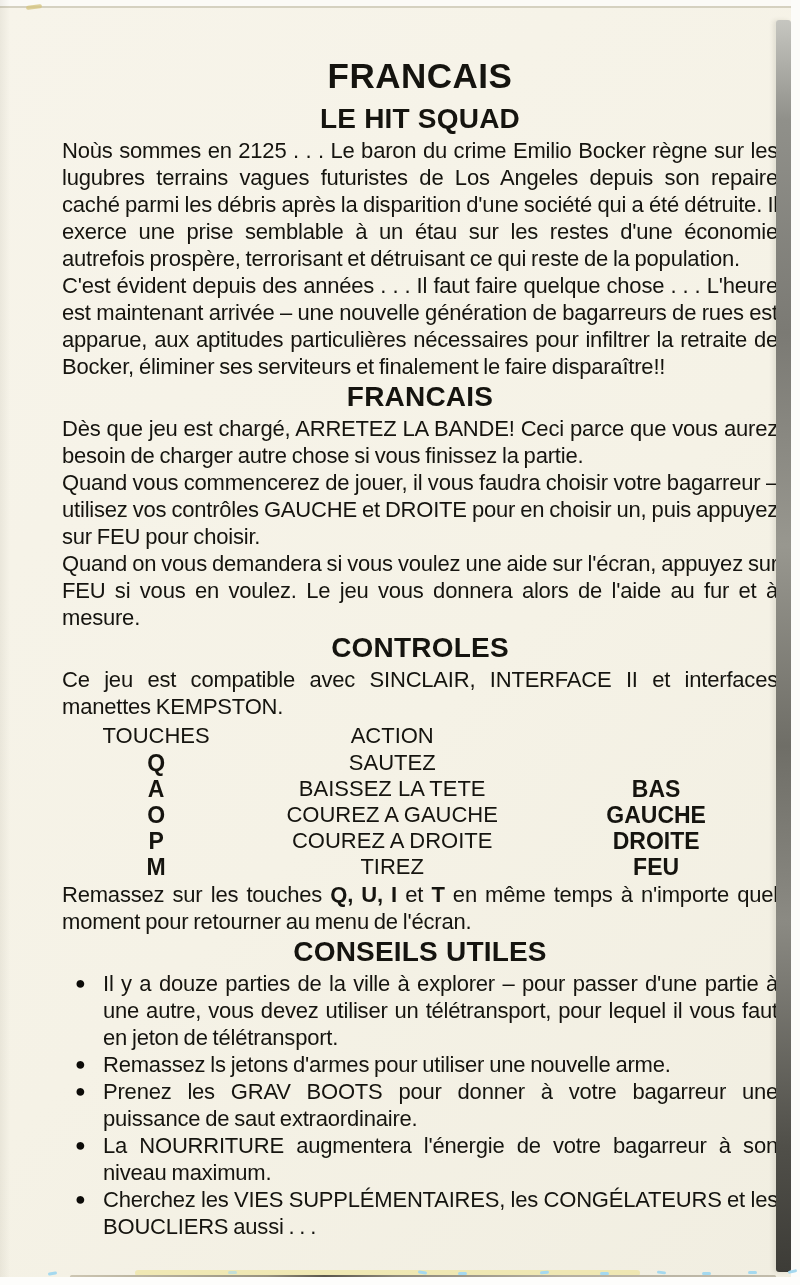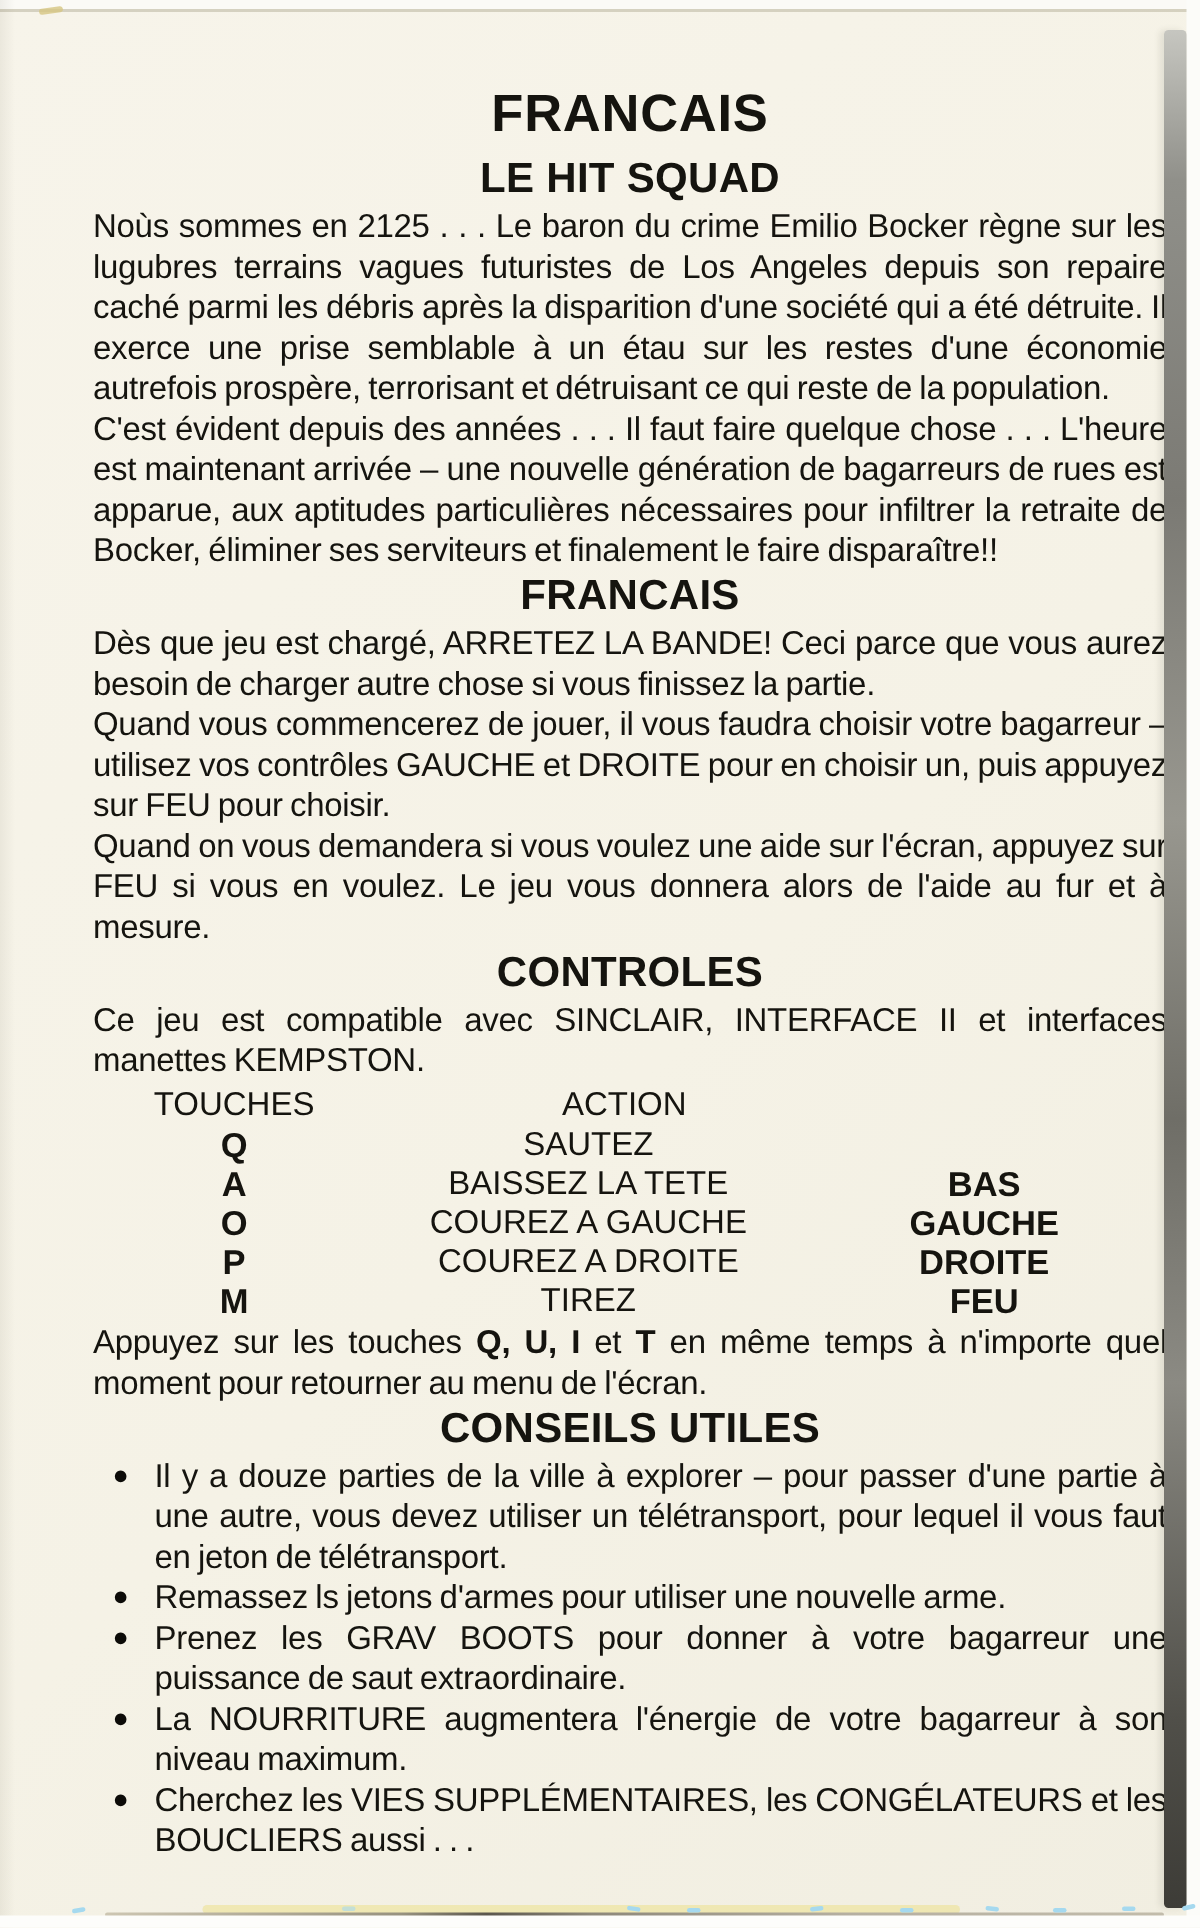--- a/index.html
+++ b/index.html
@@ -72,21 +72,21 @@
   }
   .body {
     font-size: 22px; line-height: 27px; text-align: justify;
     margin: 0; letter-spacing: -0.2px; word-spacing: -1px;
   }
   .ctable { width: 97%; margin: 2px auto 1px auto; }
   .trow {
     display: grid; grid-template-columns: 24% 44% 32%;
     line-height: 26px; text-align: center; font-size: 22px;
   }
-  .trow.thead { line-height: 28px; gap: 24px; }
+  .trow.thead { line-height: 28px; }
   .cell-key, .cell-joy { font-weight: 700; font-size: 23px; }
   .b { font-weight: 700; }
   .tips { margin: 0; }
   .tip { display: flex; }
   .bullet {
     flex: none; width: 28px; margin-left: 13px;
     font-size: 18px; line-height: 27px; color: #0c0b08;
   }
   .tiptext {
     flex: 1; font-size: 22px; line-height: 27px; text-align: justify;
@@ -137,21 +137,21 @@
         <div>COUREZ A DROITE</div>
         <div class="cell-joy">DROITE</div>
       </div>
       <div class="trow">
         <div class="cell-key">M</div>
         <div>TIREZ</div>
         <div class="cell-joy">FEU</div>
       </div>
     </div>
 
-    <p class="body"><span>Appuyez sur les touches </span><span class="b">Q, U, I</span><span> et </span><span class="b">T</span><span> en même temps à n'importe quel moment pour retourner au menu de l'écran.</span></p>
+    <p class="body"><span>Remassez sur les touches </span><span class="b">Q, U, I</span><span> et </span><span class="b">T</span><span> en même temps à n'importe quel moment pour retourner au menu de l'écran.</span></p>
 
     <h2 class="heading">CONSEILS UTILES</h2>
 
     <div class="tips">
       <div class="tip">
         <span class="bullet">●</span>
         <div class="tiptext">Il y a douze parties de la ville à explorer – pour passer d'une partie à une autre, vous devez utiliser un télétransport, pour lequel il vous faut en jeton de télétransport.</div>
       </div>
       <div class="tip">
         <span class="bullet">●</span>

